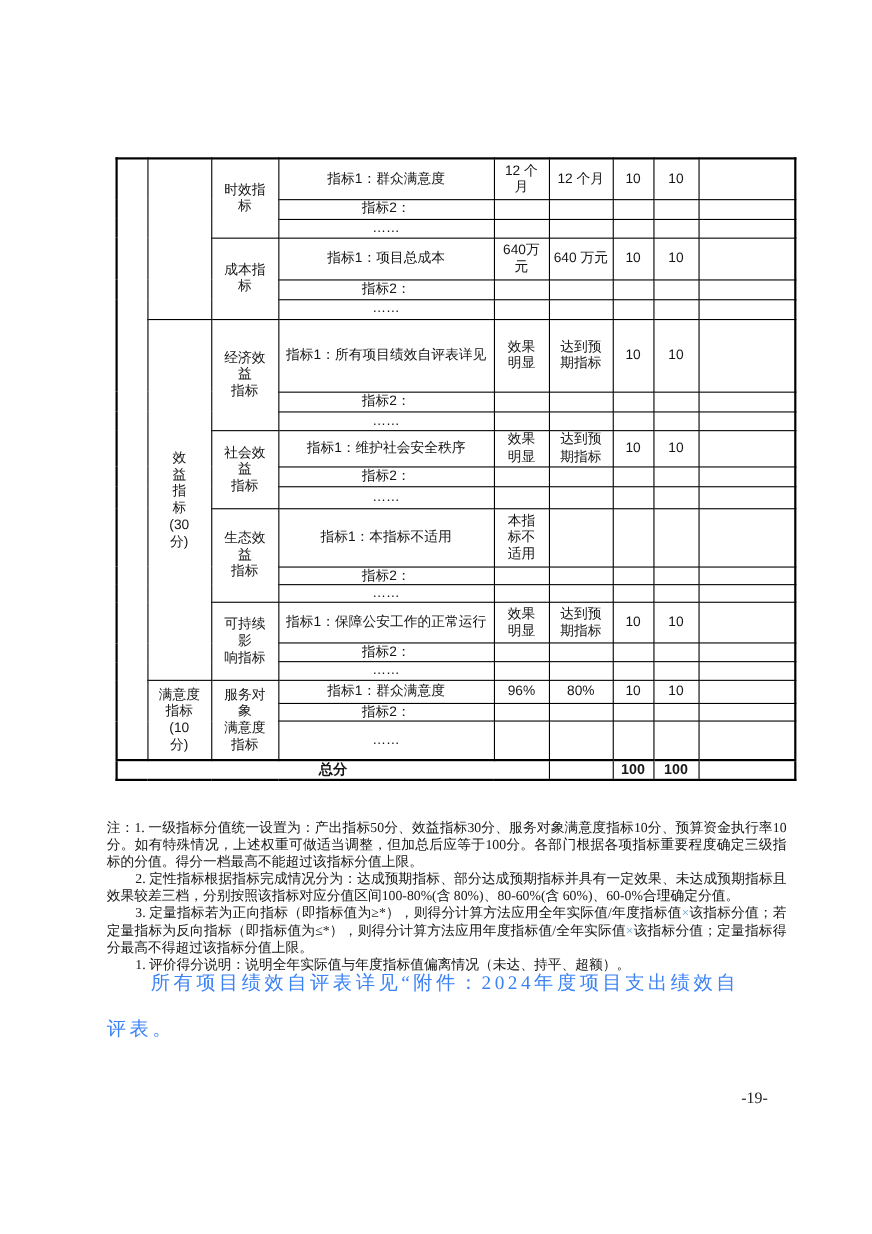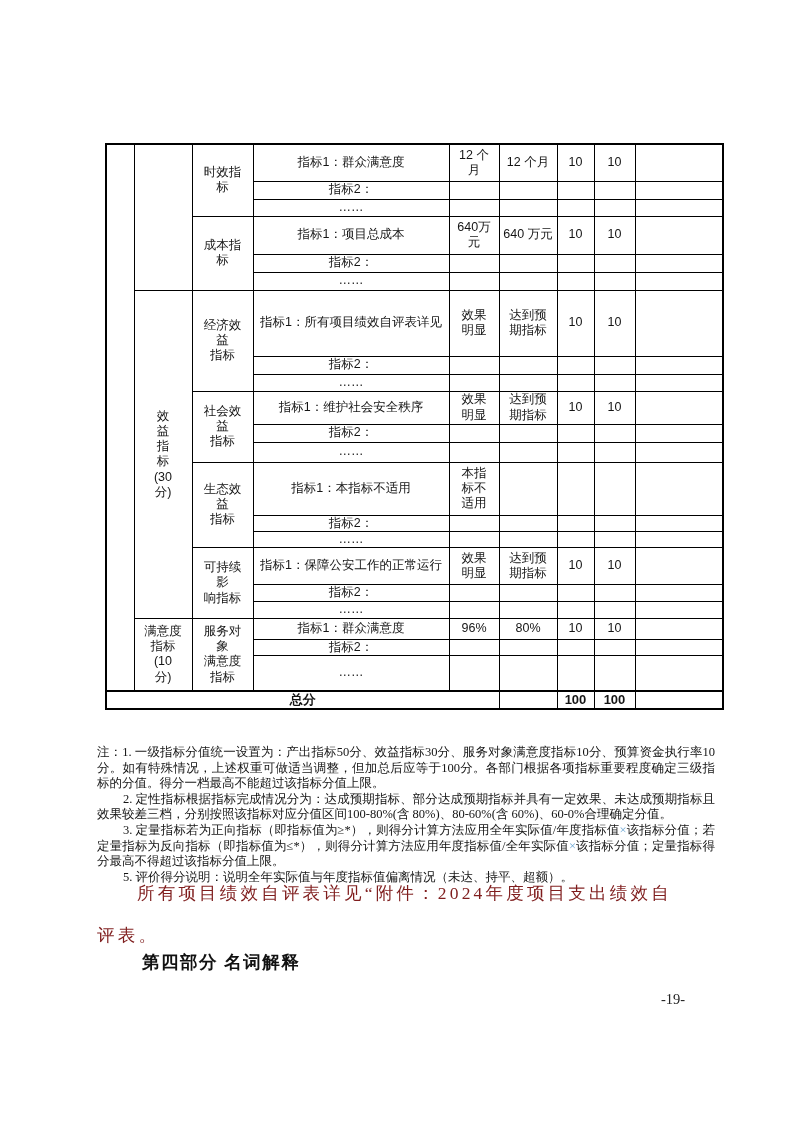--- a/index.html
+++ b/index.html
@@ -19,25 +19,25 @@
   
   .notes{position:absolute;left:97px;top:707px;width:618px;
     font-family:"Liberation Serif",serif;font-size:12.5px;line-height:15.6px;
     text-align:justify;color:#141414;margin-top:38px;}
   .notes p{margin:0;}
   .notes p.ind{text-indent:26px;}
   .x-mark{color:var(--x-color,#6fa8d4);}
   
   .bodypara{position:absolute;left:97px;top:872px;width:612px;
     font-family:"Liberation Serif",serif;font-size:17.5px;line-height:42px;
-    letter-spacing:3.2px;text-indent:40px;white-space:pre-line;color:#7f1d1d;}
+    letter-spacing:3.2px;text-indent:40px;white-space:pre-line;color:#3b82f6;}
   .heading{position:absolute;left:142px;top:950px;
     font-family:"Liberation Sans",sans-serif;font-weight:bold;font-size:17.5px;
     letter-spacing:1.5px;color:#111;}
-  .pagenum{position:absolute;left:648px;top:991px;width:50px;text-align:center;
+  .pagenum{position:absolute;left:648px;top:991px;width:50px;text-align:right;
     font-family:"Liberation Serif",serif;font-size:14.5px;color:#222;}
 </style>
 </head>
 <body>
 
 <div class="page">
 
   <table class="perf">
     <colgroup>
       <col style="width:28px">
@@ -276,23 +276,22 @@
       <td>100</td>
       <td></td>
     </tr>
   </tbody>
     </table>
 
   <div class="notes">
     <p>注：1. 一级指标分值统一设置为：产出指标50分、效益指标30分、服务对象满意度指标10分、预算资金执行率10分。如有特殊情况，上述权重可做适当调整，但加总后应等于100分。各部门根据各项指标重要程度确定三级指标的分值。得分一档最高不能超过该指标分值上限。</p>
     <p class="ind">2. 定性指标根据指标完成情况分为：达成预期指标、部分达成预期指标并具有一定效果、未达成预期指标且效果较差三档，分别按照该指标对应分值区间100-80%(含 80%)、80-60%(含 60%)、60-0%合理确定分值。</p>
     <p class="ind note-x">3. 定量指标若为正向指标（即指标值为≥*），则得分计算方法应用全年实际值/年度指标值<span class="x-mark">×</span>该指标分值；若定量指标为反向指标（即指标值为≤*），则得分计算方法应用年度指标值/全年实际值<span class="x-mark">×</span>该指标分值；定量指标得分最高不得超过该指标分值上限。</p>
-    <p class="ind">5. 评价得分说明：说明全年实际值与年度指标值偏离情况（未达、持平、超额）。</p>
+    <p class="ind">1. 评价得分说明：说明全年实际值与年度指标值偏离情况（未达、持平、超额）。</p>
   </div>
 
   <div class="bodypara">所有项目绩效自评表详见“附件：2024年度项目支出绩效自
 评表。</div>
 
-  <div class="heading">第四部分 名词解释</div>
 
   <div class="pagenum">-19-</div>
 
 </div>
 
 </body></html>

